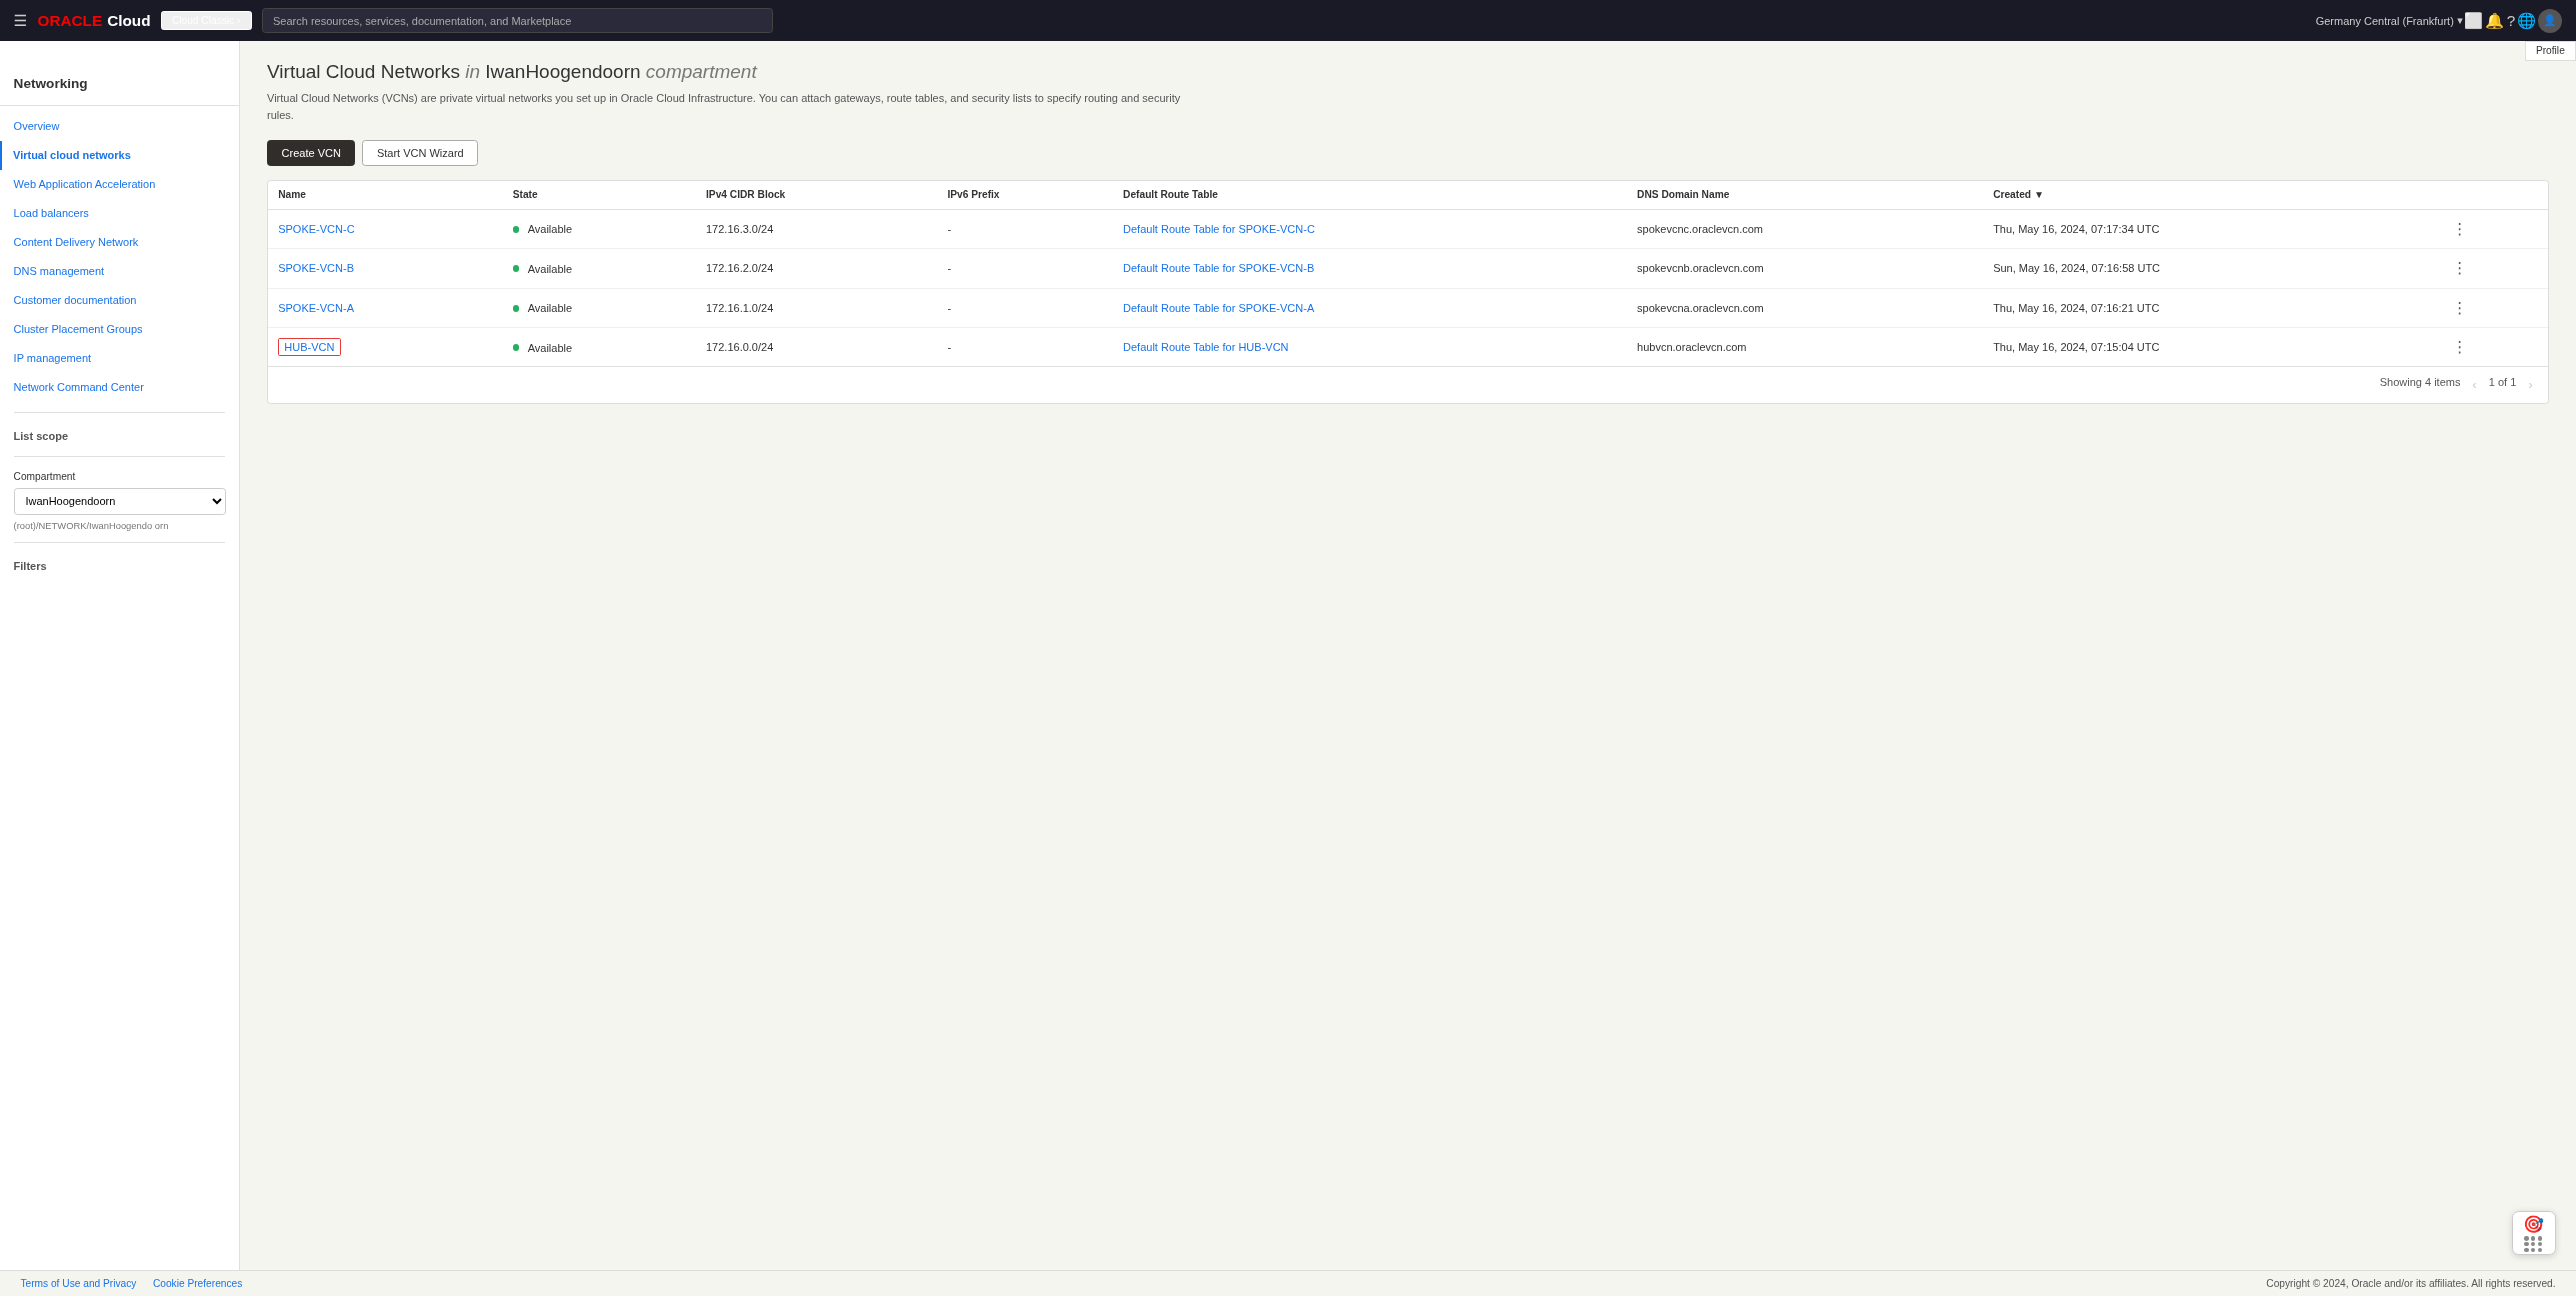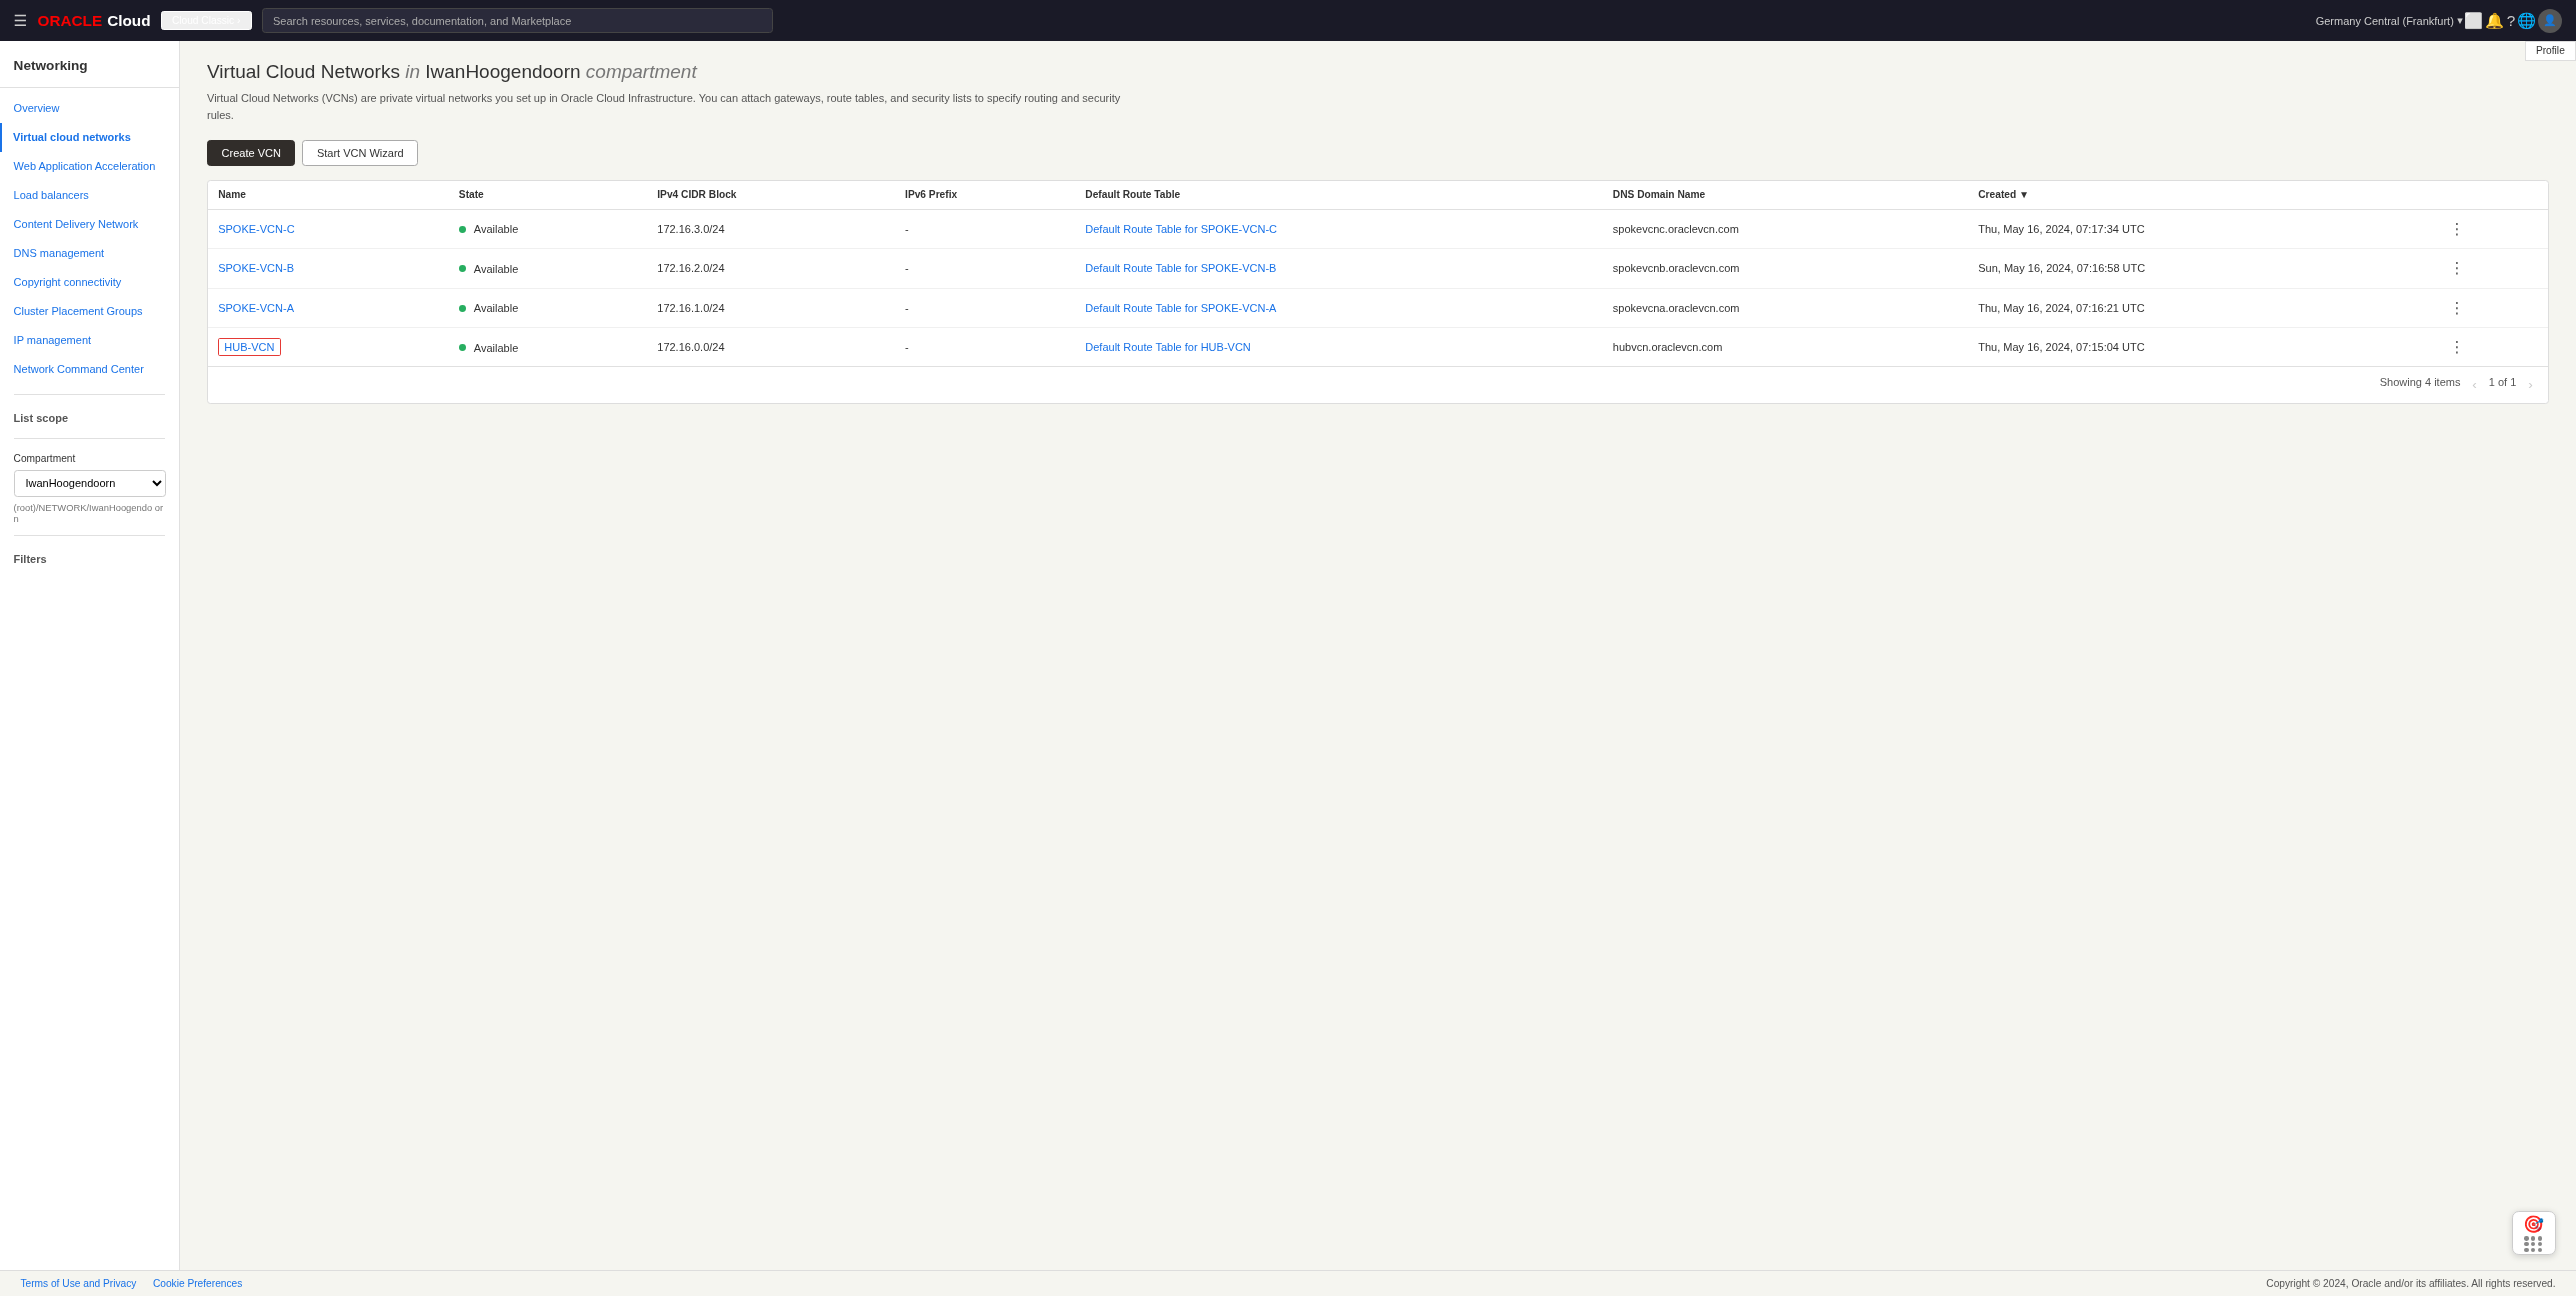--- a/index.html
+++ b/index.html
@@ -79,24 +79,24 @@
 
     
     .main-layout {
       display: flex;
       flex: 1;
       overflow: hidden;
     }
 
     
     .sidebar {
-      width: 180px;
+      width: 240px;
       background: #fff;
       border-right: 0.9px solid #e0e0e0;
-      padding: 17px 0;
+      padding: 35px 0;
       overflow-y: auto;
       flex-shrink: 0;
     }
     .sidebar-title {
       font-size: 13.6px;
       font-weight: 600;
       color: #333;
       padding: 0 13.6px 13.6px 13.6px;
       border-bottom: 0.9px solid #e0e0e0;
       margin-bottom: 6.8px;
@@ -349,21 +349,21 @@
 
   <aside class="sidebar">
     <div class="sidebar-title">Networking</div>
 
     <div class="sidebar-item">Overview</div>
     <div class="sidebar-item active">Virtual cloud networks</div>
     <div class="sidebar-item">Web Application Acceleration</div>
     <div class="sidebar-item">Load balancers</div>
     <div class="sidebar-item">Content Delivery Network</div>
     <div class="sidebar-item">DNS management</div>
-    <div class="sidebar-item">Copyright connectivity</div>
+    <div class="sidebar-item">Customer documentation</div>
     <div class="sidebar-item">Cluster Placement Groups</div>
     <div class="sidebar-item">IP management</div>
     <div class="sidebar-item">Network Command Center</div>
 
     <div class="sidebar-divider"></div>
 
     <div class="list-scope-title">List scope</div>
     <div class="sidebar-divider"></div>
     <div class="compartment-label">Compartment</div>
     <select class="compartment-select">

